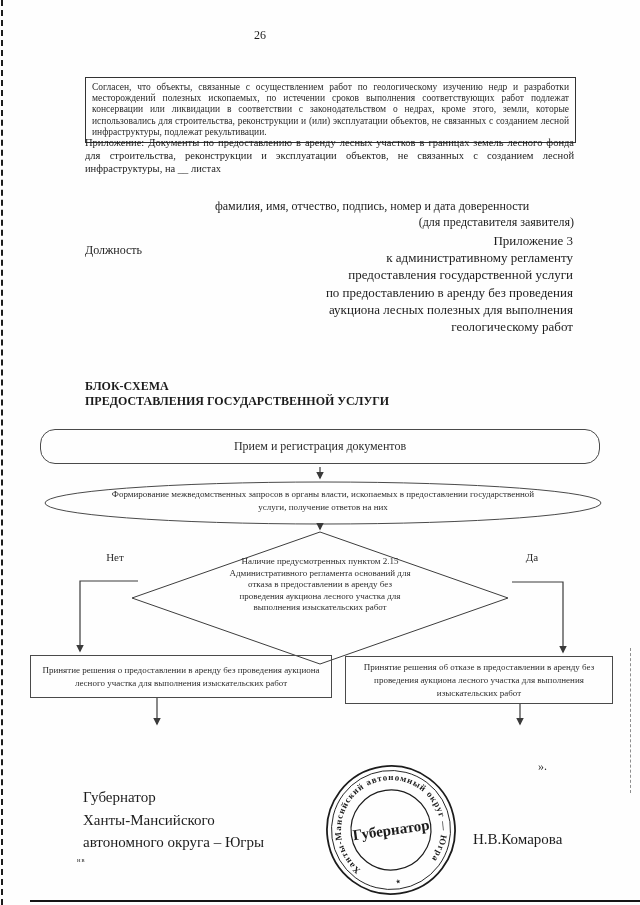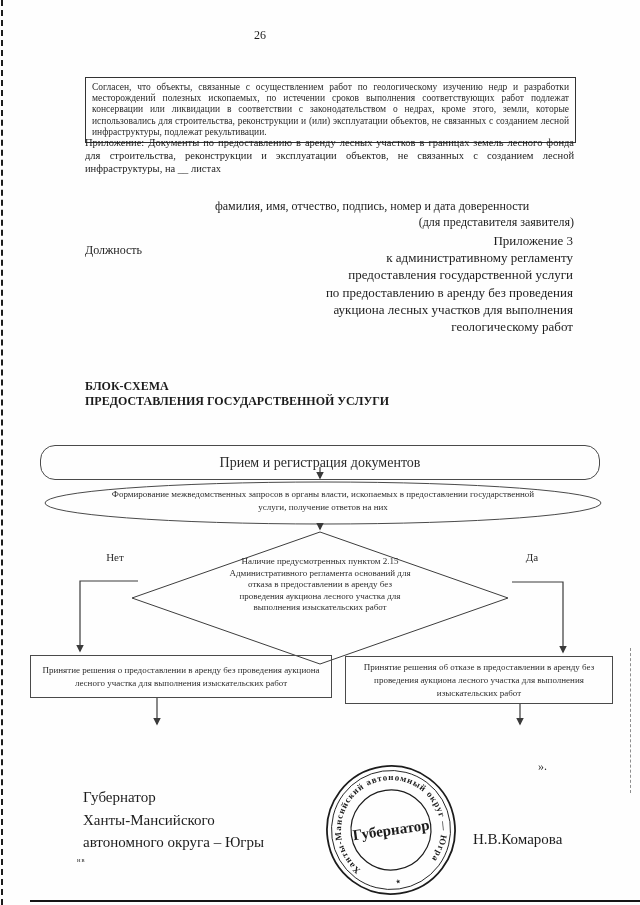--- a/index.html
+++ b/index.html
@@ -28,21 +28,21 @@
   .rep-note{left:85px;top:215px;width:489px;font-size:12px;text-align:right;}
   
   .appendix{right:67px;top:232px;width:400px;text-align:right;font-size:13px;line-height:17.2px;}
   
   .fc-title{left:85px;top:379px;width:480px;font-size:12px;font-weight:bold;line-height:14.5px;}
   
   .flowchart{left:0;top:425px;width:640px;height:350px;}
   .flowchart svg{position:absolute;left:0;top:0;}
   .fc-text{position:absolute;font-size:9px;line-height:13px;text-align:center;color:#2d2d2d;}
   .fc-box{border:1px solid #4a4a4a;display:flex;align-items:center;justify-content:center;background:transparent;}
-  .box-receive{left:40px;top:20px;width:558px;height:33px;font-size:14px;border-radius:15px;}
+  .box-receive{left:40px;top:4px;width:558px;height:33px;font-size:12px;border-radius:15px;}
   .lbl-ellipse{left:108px;top:63px;width:430px;}
   .lbl-diamond{left:225px;top:131px;width:190px;line-height:11.5px;}
   .lbl-no{left:90px;top:126px;width:50px;font-size:11px;}
   .lbl-yes{left:512px;top:126px;width:40px;font-size:11px;}
   .box-grant{left:30px;top:230px;width:284px;height:41px;padding:0 8px;}
   .box-refuse{left:345px;top:231px;width:250px;height:46px;padding:0 8px;}
   .box-issue{left:57px;top:303px;width:543px;height:27px;}
   .quote-close{left:538px;top:334px;width:40px;font-size:12px;text-align:left;color:#2d2d2d;}
   
   .official-title{left:83px;top:786px;font-size:15px;line-height:22.5px;}
@@ -71,21 +71,21 @@
     <span class="pos">Должность</span>
     <span>фамилия, имя, отчество, подпись, номер и дата доверенности</span>
   </div>
   <div class="abs rep-note">(для представителя заявителя)</div>
 
   <div class="abs appendix">
     <div>Приложение 3</div>
     <div>к административному регламенту</div>
     <div>предоставления государственной услуги</div>
     <div>по предоставлению в аренду без проведения</div>
-    <div>аукциона лесных участков для выполнения</div>
+    <div>аукциона лесных полезных для выполнения</div>
     <div>геологическому работ</div>
   </div>
 
   <div class="abs fc-title">
     <div>БЛОК-СХЕМА</div>
     <div>ПРЕДОСТАВЛЕНИЯ ГОСУДАРСТВЕННОЙ УСЛУГИ</div>
   </div>
 
   <div class="abs flowchart">
     <svg width="640" height="350" viewBox="0 0 640 350">

